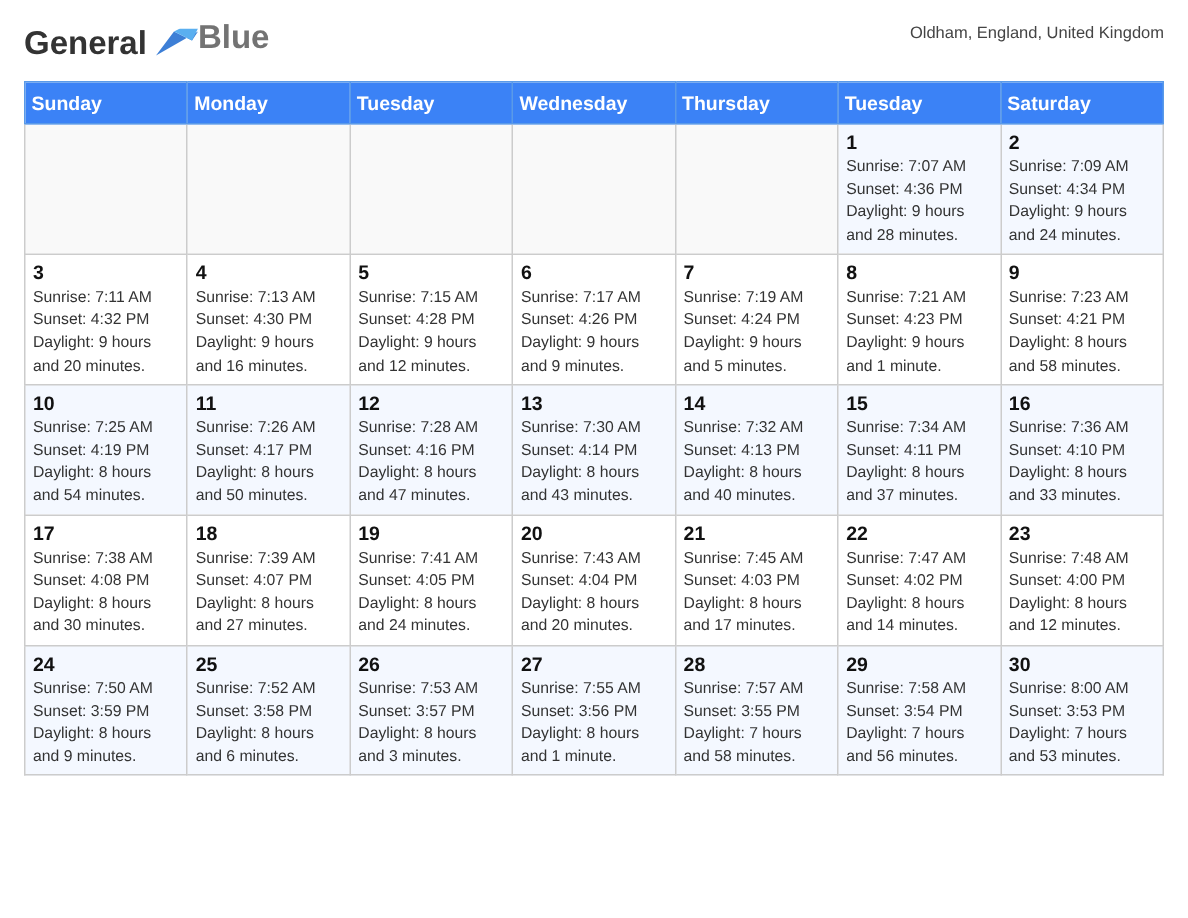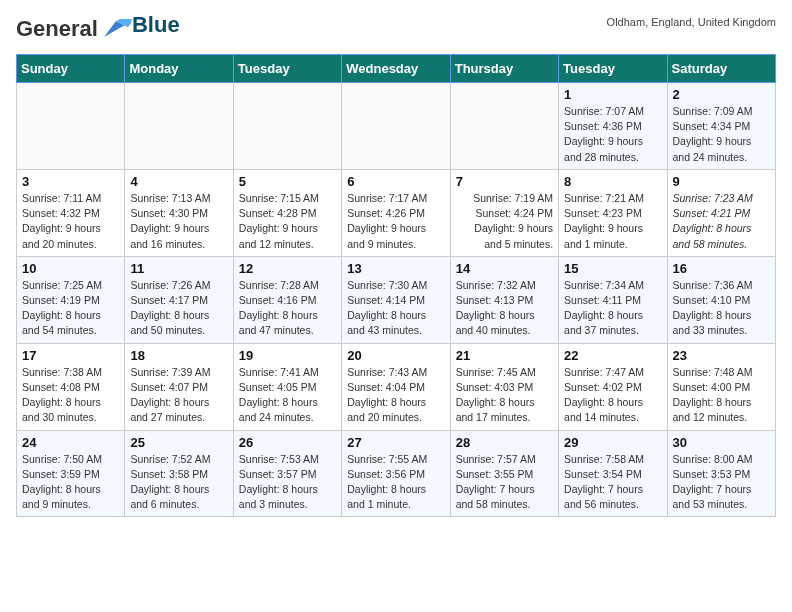--- a/index.html
+++ b/index.html
@@ -37,21 +37,21 @@
     .subtitle {
       font-size: 11px;
       color: #444;
     }
     .calendar {
       width: 100%;
       border-collapse: collapse;
       font-size: 11px;
     }
     .calendar thead tr th {
-      background: #0f766e;
+      background: #3b82f6;
       color: #fff;
       padding: 6px 4px;
       font-size: 13px;
       font-weight: bold;
       border: 1px solid #5a9ae8;
       text-align: left;
     }
     .calendar tbody tr td {
       border: 1px solid #ccc;
       vertical-align: top;
@@ -87,21 +87,21 @@
 
 <div class="header-section">
   <div class="logo">
     <div class="logo-row">
       <span style="font-size:22px;font-weight:bold;color:#333;">General</span>
       <svg width="32" height="20" viewBox="0 0 32 20" style="margin-left:2px;vertical-align:middle;">
         <polygon points="4,18 16,2 28,8 32,2" fill="#3d7fd6"></polygon>
         <polygon points="16,2 28,8 32,0 20,0" fill="#5aaff0"></polygon>
       </svg>
     </div>
-    <span style="font-size:22px;font-weight:bold;color:#0c4a6e;margin-top:-4px;">Blue</span>
+    <span style="font-size:22px;font-weight:bold;color:#737373;margin-top:-4px;">Blue</span>
   </div>
   <div class="title-section">
     <div class="subtitle">Oldham, England, United Kingdom</div>
   </div>
 </div>
 
 <table class="calendar">
   <thead>
     <tr>
     <th>Sunday</th>
@@ -153,33 +153,33 @@
 Daylight: 9 hours and 12 minutes.</div>
         </td>
         <td>
           <span class="day-num">6</span>
           <div class="day-info" style="white-space: pre-line;">Sunrise: 7:17 AM
 Sunset: 4:26 PM
 Daylight: 9 hours and 9 minutes.</div>
         </td>
         <td>
           <span class="day-num">7</span>
-          <div class="day-info" style="white-space: pre-line; text-align: right;">Sunrise: 7:19 AM
+          <div class="day-info" style="white-space: pre-line;">Sunrise: 7:19 AM
 Sunset: 4:24 PM
 Daylight: 9 hours and 5 minutes.</div>
         </td>
         <td>
           <span class="day-num">8</span>
           <div class="day-info" style="white-space: pre-line;">Sunrise: 7:21 AM
 Sunset: 4:23 PM
 Daylight: 9 hours and 1 minute.</div>
         </td>
         <td>
           <span class="day-num">9</span>
-          <div class="day-info" style="white-space: pre-line; font-style: italic;">Sunrise: 7:23 AM
+          <div class="day-info" style="white-space: pre-line;">Sunrise: 7:23 AM
 Sunset: 4:21 PM
 Daylight: 8 hours and 58 minutes.</div>
         </td>
       </tr>
       <tr>
         <td>
           <span class="day-num">10</span>
           <div class="day-info" style="white-space: pre-line;">Sunrise: 7:25 AM
 Sunset: 4:19 PM
 Daylight: 8 hours and 54 minutes.</div>

